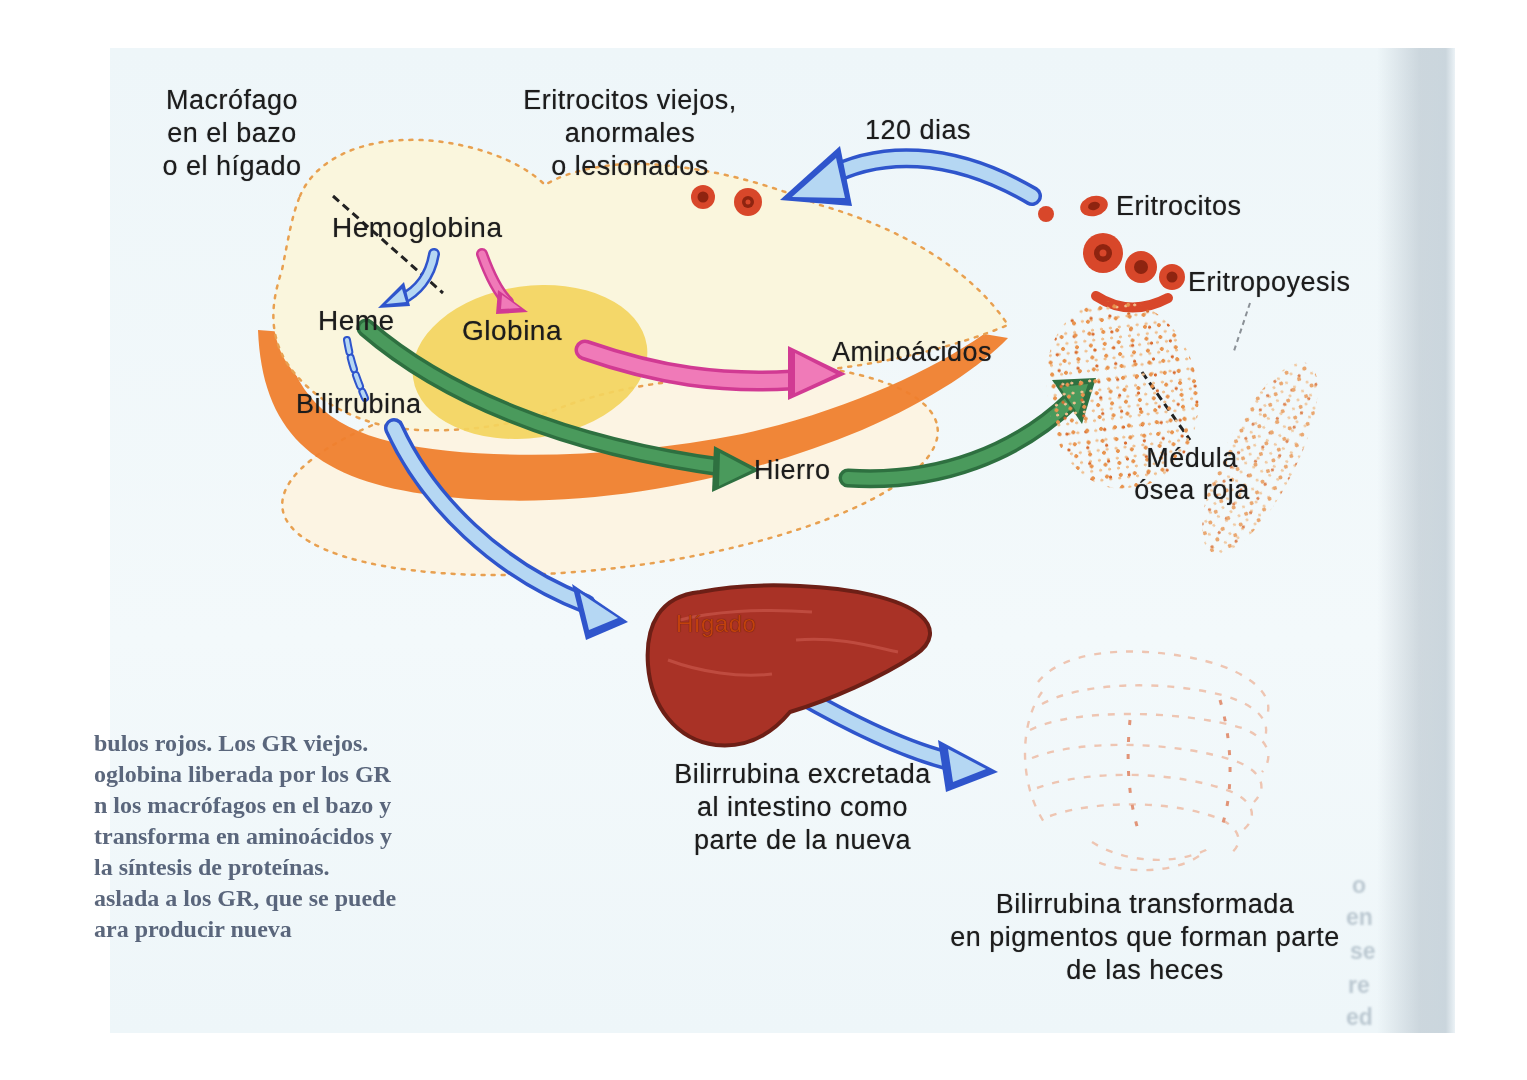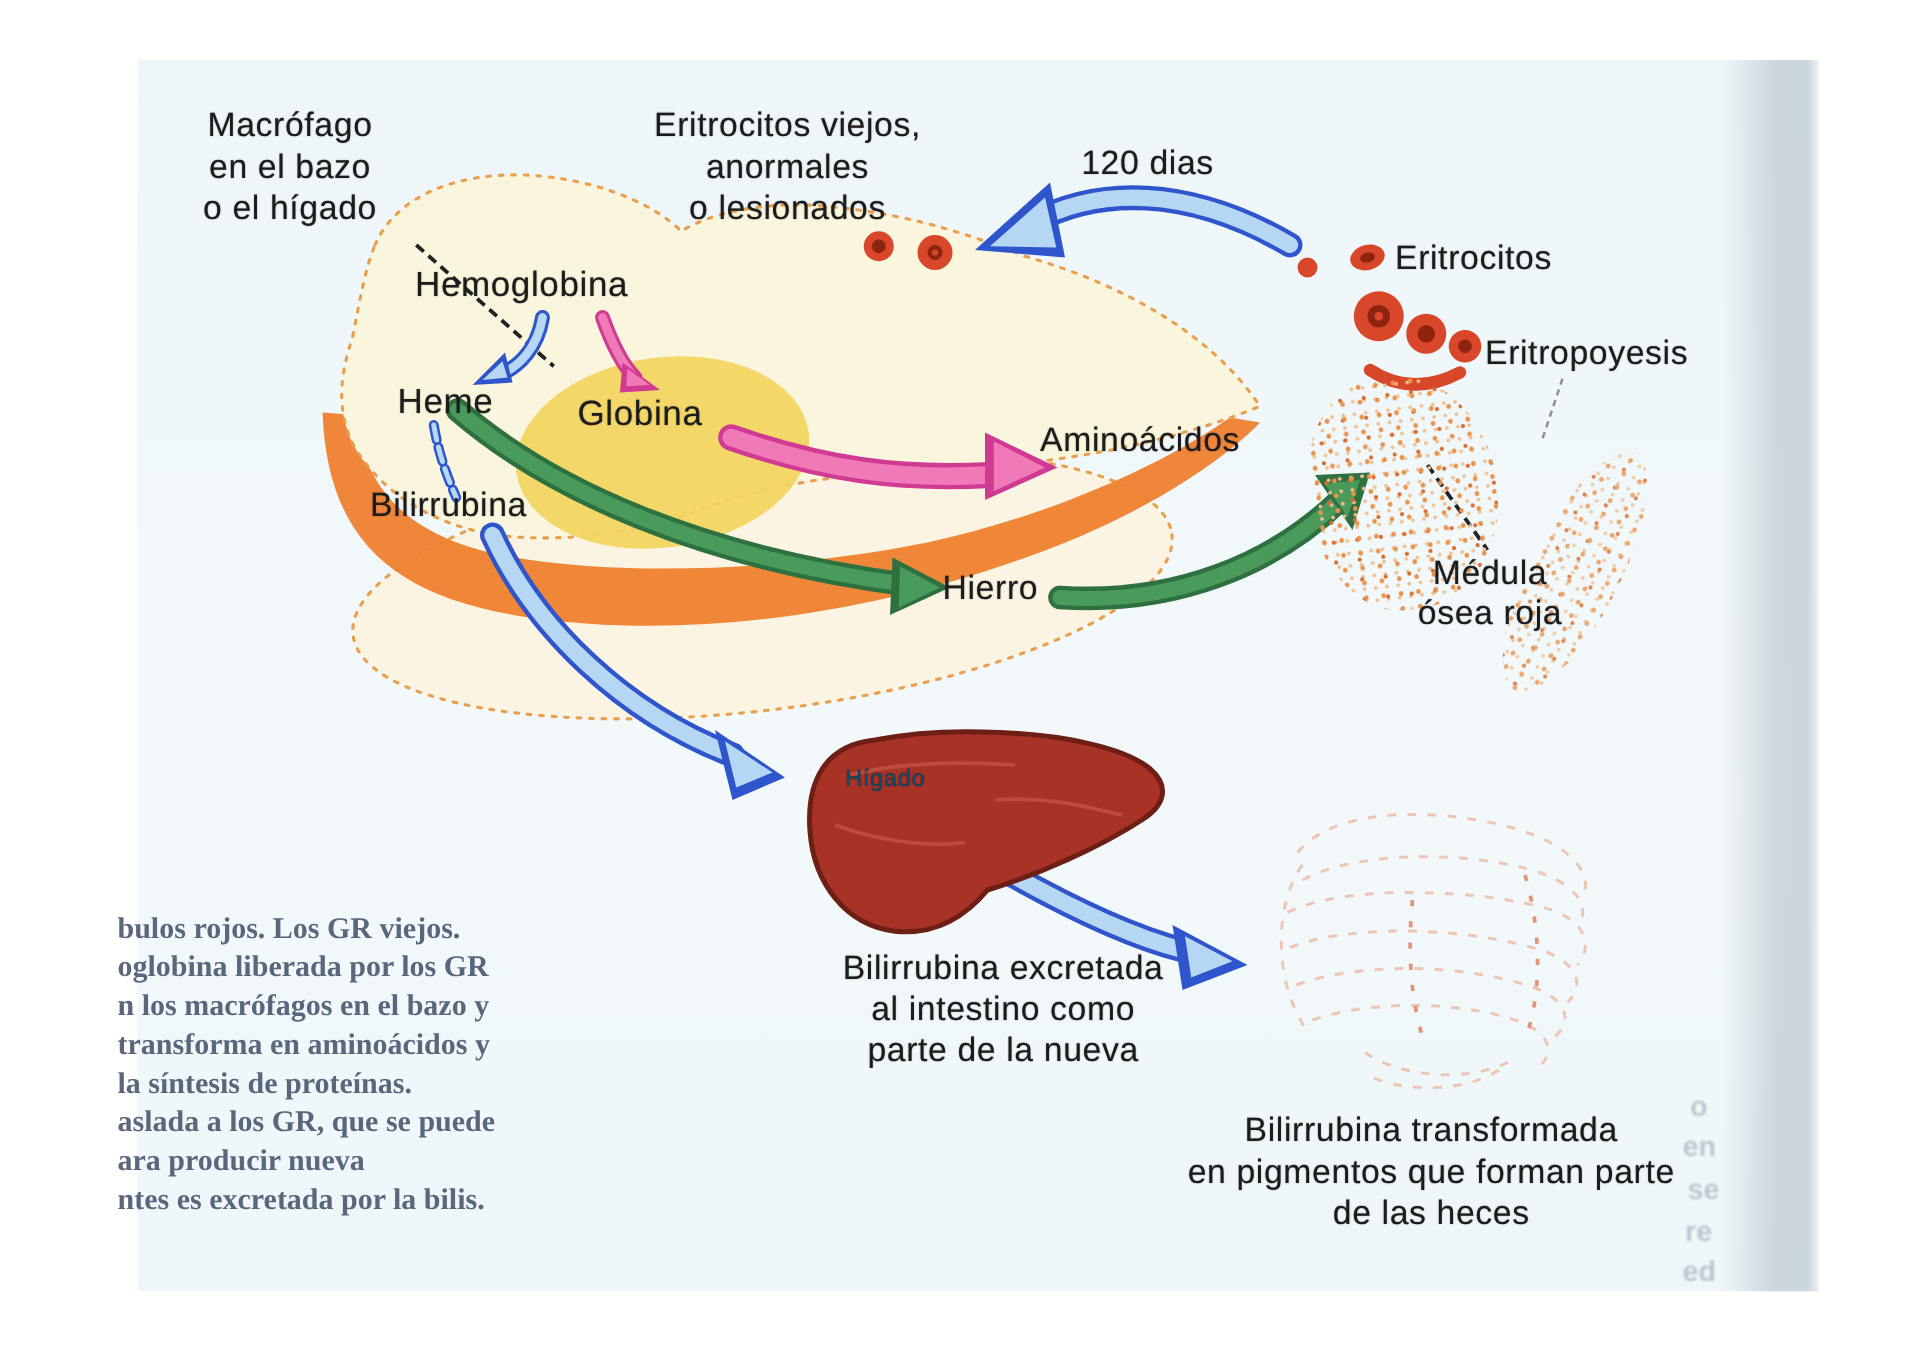--- a/index.html
+++ b/index.html
@@ -186,39 +186,38 @@
 
   <div class="lbl" style="left:296px;top:388px;">Bilirrubina</div>
 
   <div class="lbl" style="left:832px;top:336px;">Aminoácidos</div>
 
   <div class="lbl" style="left:754px;top:454px;">Hierro</div>
 
   <div class="lbl center" style="left:1112px;top:442px;width:160px;line-height:32px;">Médula
 ósea roja</div>
 
-  <div class="lbl" style="left:676px;top:607px;font-size:19px;color:#0c4a6e;text-shadow:0 0 1px rgba(0,0,0,.7);">Hígado</div>
+  <div class="lbl" style="left:676px;top:607px;font-size:24px;color:#c2410c;text-shadow:0 0 1px rgba(0,0,0,.7);">Hígado</div>
 
   <div class="lbl center" style="left:650px;top:758px;width:305px;">Bilirrubina excretada
 al intestino como
 parte de la nueva</div>
 
   <div class="lbl center" style="left:950px;top:888px;width:390px;">Bilirrubina transformada
 en pigmentos que forman parte
 de las heces</div>
 
   <div class="para">
     <div>bulos rojos. Los GR viejos.</div>
     <div>oglobina liberada por los GR</div>
     <div>n los macrófagos en el bazo y</div>
     <div>transforma en aminoácidos y</div>
     <div>la síntesis de proteínas.</div>
     <div>aslada a los GR, que se puede</div>
     <div>ara producir nueva</div>
-    <div>ntes es excretada por la bilis.</div>
   </div>
 
   <div class="ghost" style="left:1352px;top:872px;">o</div>
   <div class="ghost" style="left:1346px;top:904px;">en</div>
   <div class="ghost" style="left:1350px;top:938px;">se</div>
   <div class="ghost" style="left:1348px;top:972px;">re</div>
   <div class="ghost" style="left:1346px;top:1004px;">ed</div>
 </div>
 
 </body></html>

